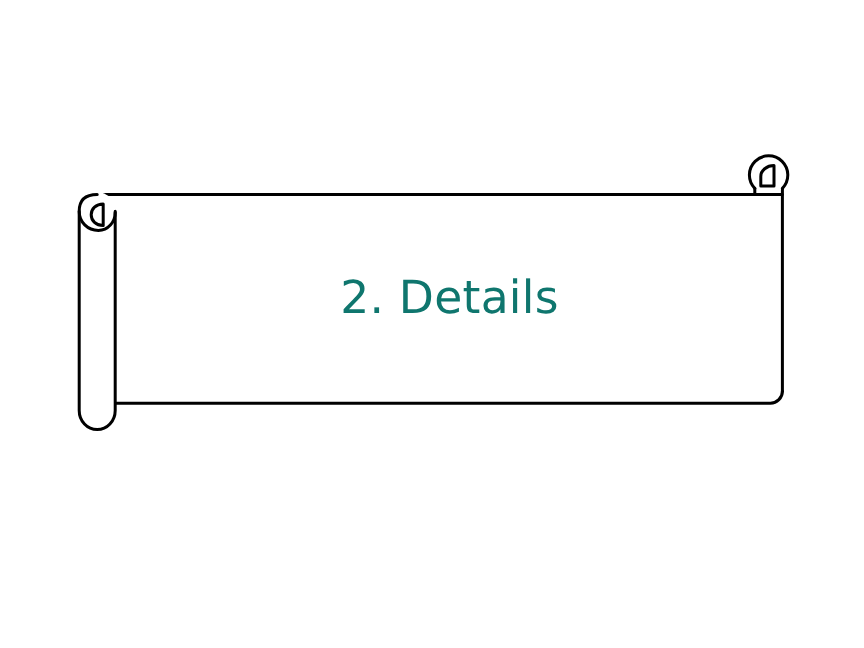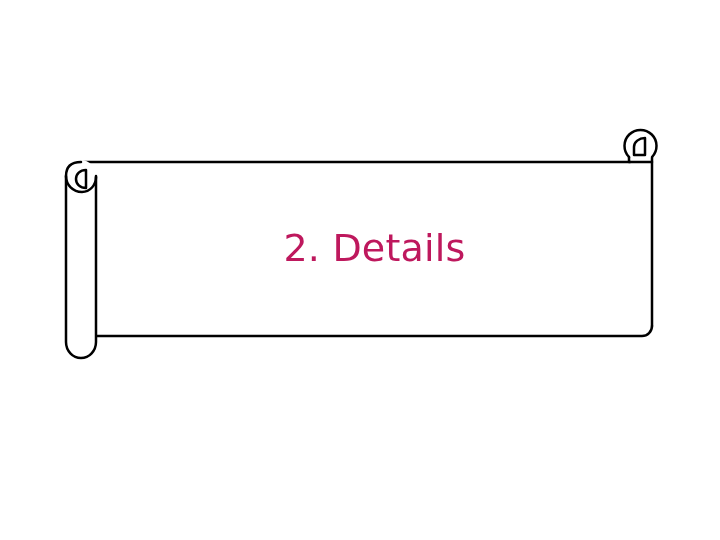--- a/index.html
+++ b/index.html
@@ -33,21 +33,21 @@
     left: 97px;
     top: 162px;
     width: 555px;
     height: 174px;
     display: flex;
     align-items: center;
     justify-content: center;
     font-family: "DejaVu Sans", "Liberation Sans", sans-serif;
     font-size: 38px;
     font-weight: 400;
-    color: #be185d;
+    color: #0f766e;
     letter-spacing: 0.2px;
     line-height: 1.1;
     white-space: nowrap;
     user-select: none;
   }
 </style>
 </head>
 <body>
 
 <div id="slide">

